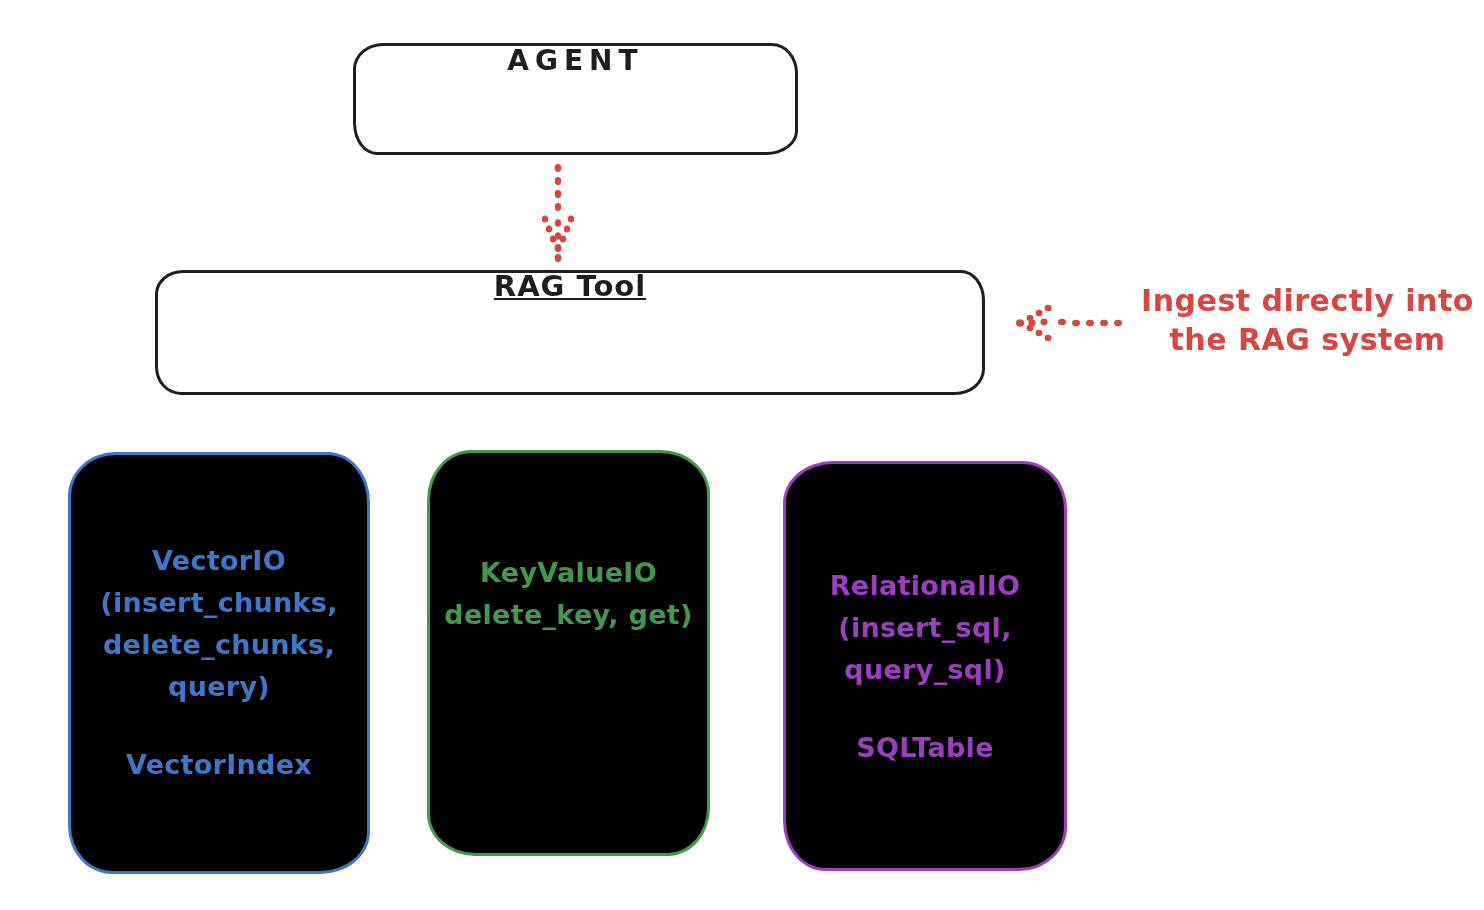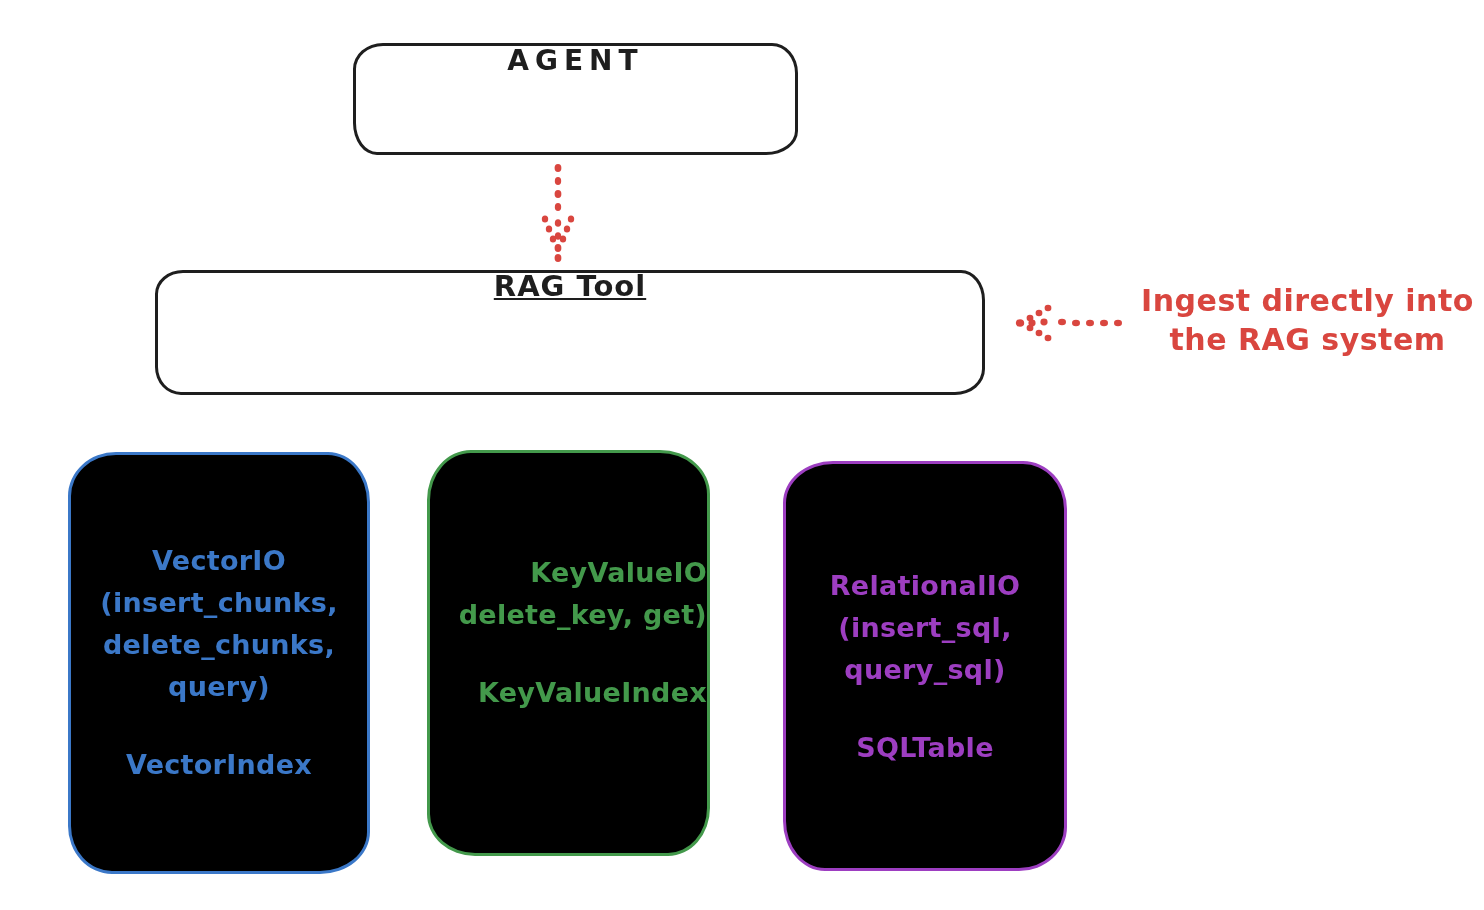--- a/index.html
+++ b/index.html
@@ -63,21 +63,20 @@
     left:68px;top:452px;width:302px;height:422px;
     border-color:var(--blue);color:var(--blue);
     border-radius:48px 42px 50px 44px / 44px 50px 42px 48px;
     padding-top:85px;
   }
   .box-green{
     left:427px;top:450px;width:283px;height:406px;
     border-color:var(--green);color:var(--green);
     border-radius:44px 50px 42px 48px / 50px 44px 48px 42px;
     padding-top:99px;
-    align-items:flex-end;
   }
   .box-purple{
     left:783px;top:461px;width:284px;height:410px;
     border-color:var(--purple);color:var(--purple);
     border-radius:50px 44px 48px 42px / 42px 48px 44px 50px;
     padding-top:101px;
   }
 
   
   .annotation{
@@ -155,21 +154,20 @@
     <div>VectorIO</div>
     <div>(insert_chunks,</div>
     <div>delete_chunks,</div>
     <div>query)</div>
     <div class="index-label">VectorIndex</div>
   </div>
 
   <div class="storage-box box-green">
     <div>KeyValueIO</div>
     <div>delete_key, get)</div>
-    <div class="index-label">KeyValueIndex</div>
   </div>
 
   <div class="storage-box box-purple">
     <div>RelationalIO</div>
     <div>(insert_sql,</div>
     <div>query_sql)</div>
     <div class="index-label">SQLTable</div>
   </div>
 
 </div>

